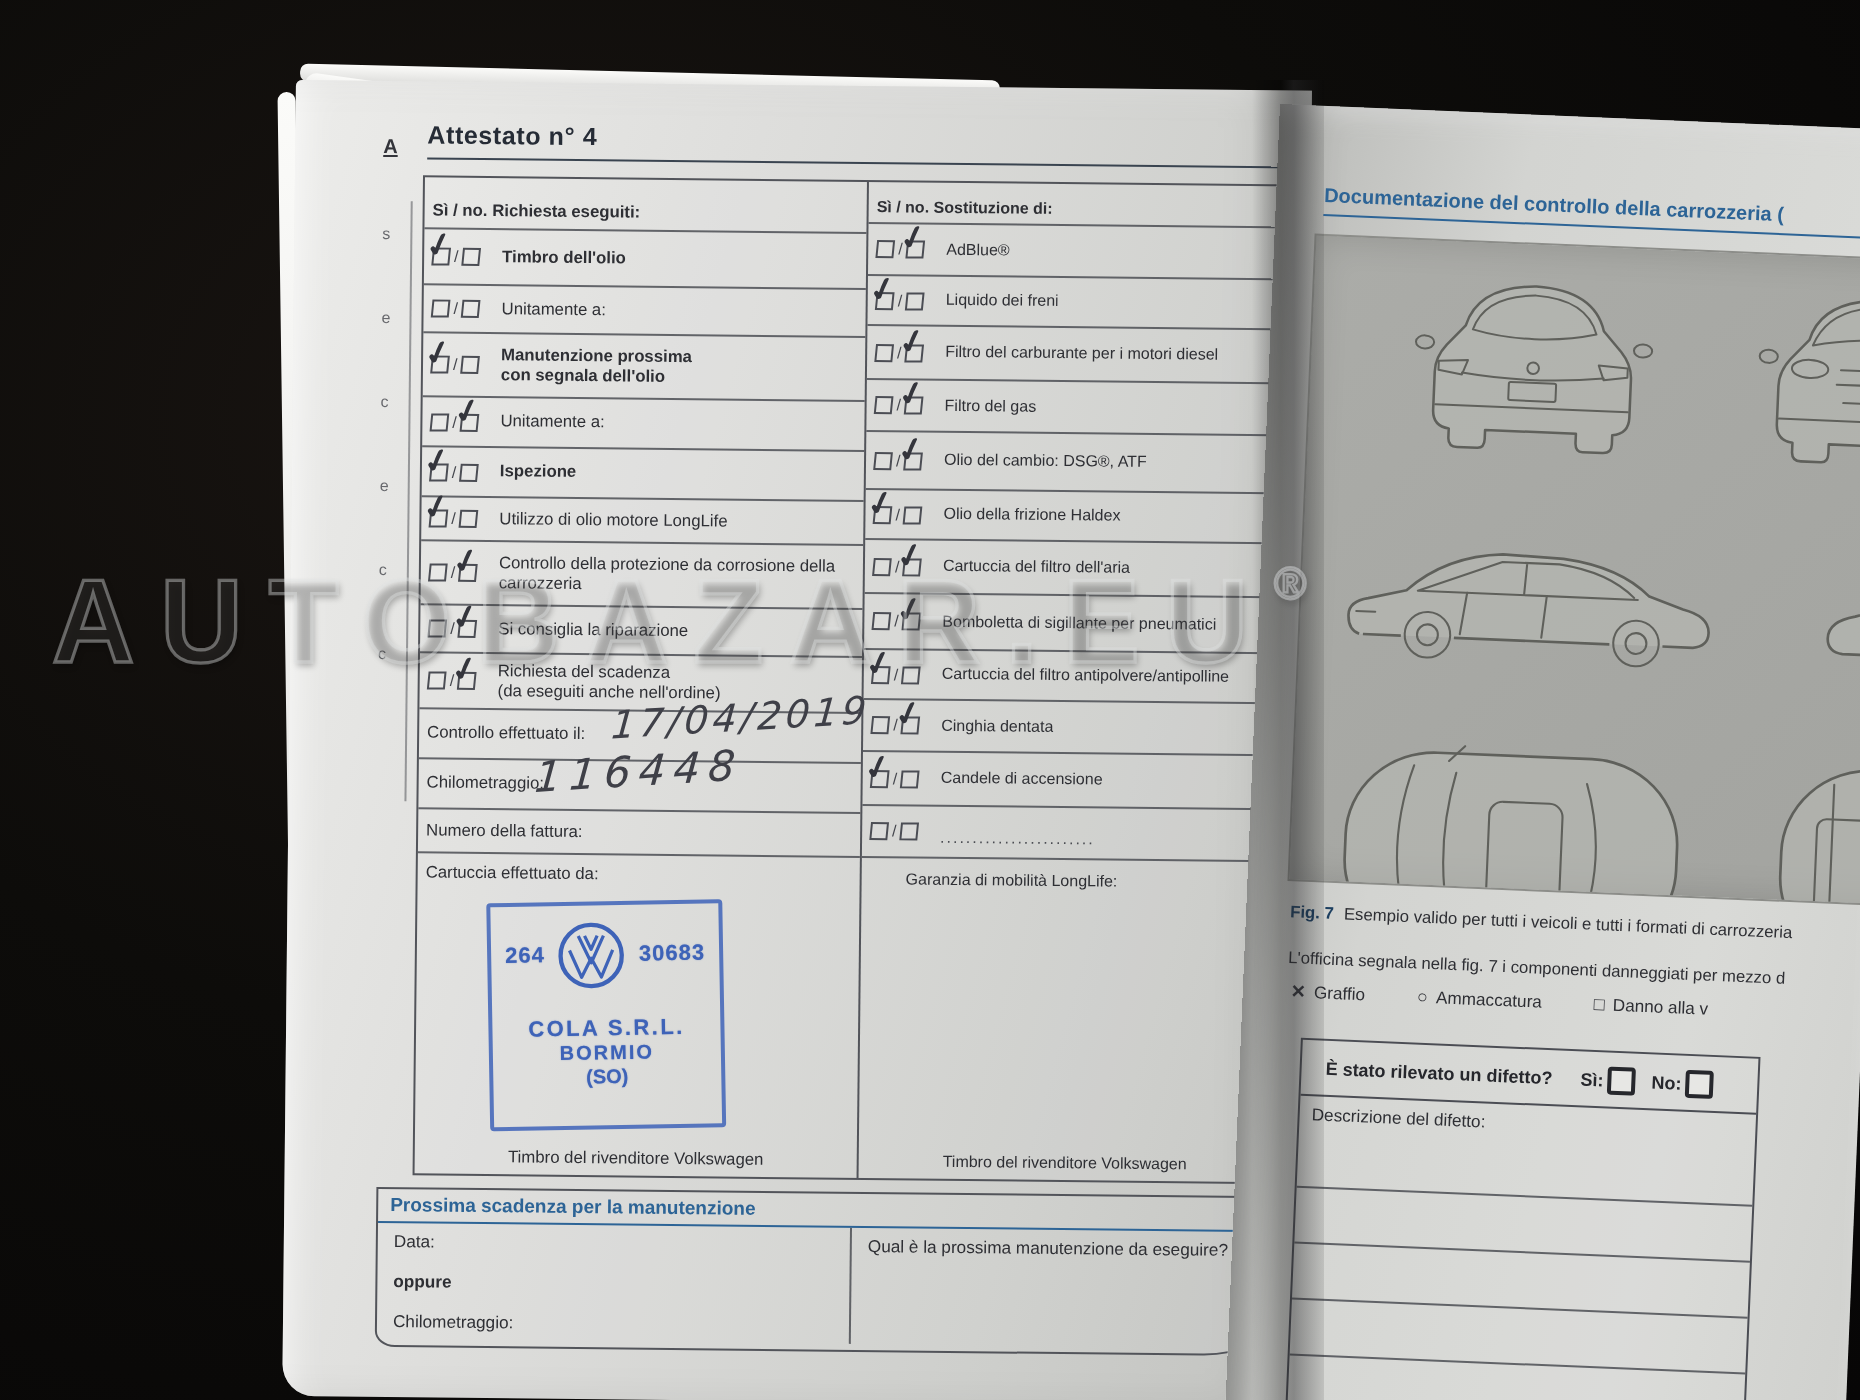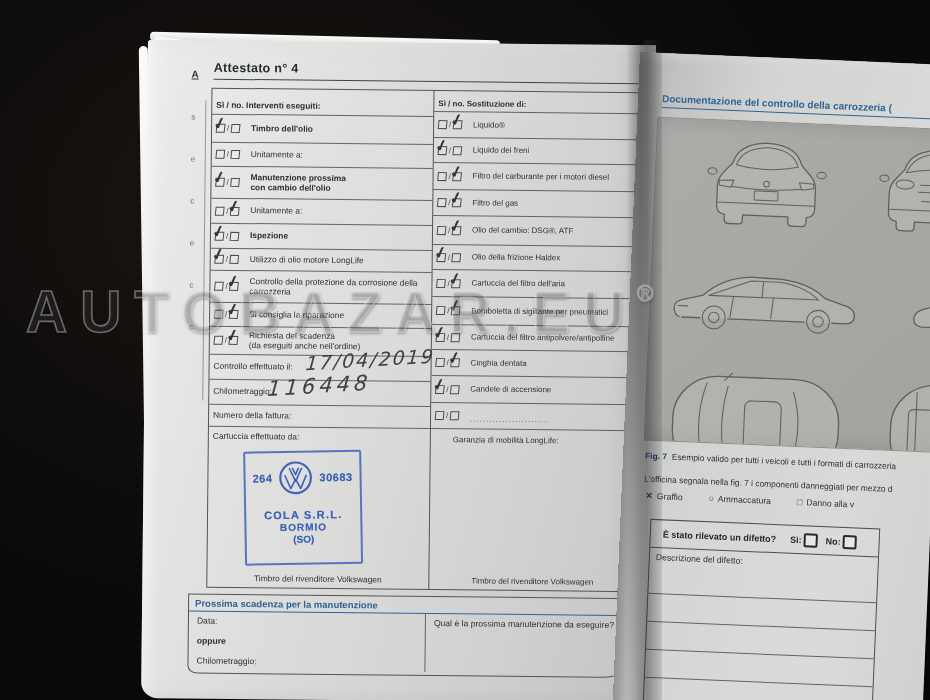--- a/index.html
+++ b/index.html
@@ -170,21 +170,21 @@
         <span>c</span>
   </div>
   <div class="frag-line"></div>
 
   <div class="lp-title">Attestato n° 4</div>
 
   <div class="maintable">
 
    <div class="col col-left">
     <div class="trow thead" style="height:26px">
-      <span class="lbl b">Sì / no. Interventi eseguiti:</span>
+      <span class="lbl b">Sì / no. Richiesta eseguiti:</span>
     </div>
 
     <div class="trow" style="height:28px">
       <span class="cb cb-si">
               <span class="bx"></span>
               <span class="slash">/</span>
               <span class="bx"></span>
               <span class="tick">✓</span>
             </span>
       <span class="lbl b">Timbro dell'olio</span>
@@ -197,21 +197,21 @@
             </span>
       <span class="lbl">Unitamente a:</span>
     </div>
     <div class="trow" style="height:32px">
       <span class="cb cb-si">
               <span class="bx"></span>
               <span class="slash">/</span>
               <span class="bx"></span>
               <span class="tick">✓</span>
             </span>
-      <span class="lbl b"><span>Manutenzione prossima</span><span class="sub">con cambio dell'olio</span></span>
+      <span class="lbl b"><span>Manutenzione prossima</span><span class="sub">con segnala dell'olio</span></span>
     </div>
     <div class="trow" style="height:25px">
       <span class="cb cb-no">
               <span class="bx"></span>
               <span class="slash">/</span>
               <span class="bx"></span>
               <span class="tick">✓</span>
             </span>
       <span class="lbl">Unitamente a:</span>
     </div>
@@ -304,21 +304,21 @@
       <span class="lbl b">Sì / no. Sostituzione di:</span>
     </div>
 
     <div class="trow" style="height:26px">
       <span class="cb cb-no">
               <span class="bx"></span>
               <span class="slash">/</span>
               <span class="bx"></span>
               <span class="tick">✓</span>
             </span>
-      <span class="lbl">Liquido®</span>
+      <span class="lbl">AdBlue®</span>
     </div>
     <div class="trow" style="height:25px">
       <span class="cb cb-si">
               <span class="bx"></span>
               <span class="slash">/</span>
               <span class="bx"></span>
               <span class="tick">✓</span>
             </span>
       <span class="lbl">Liquido dei freni</span>
     </div>

